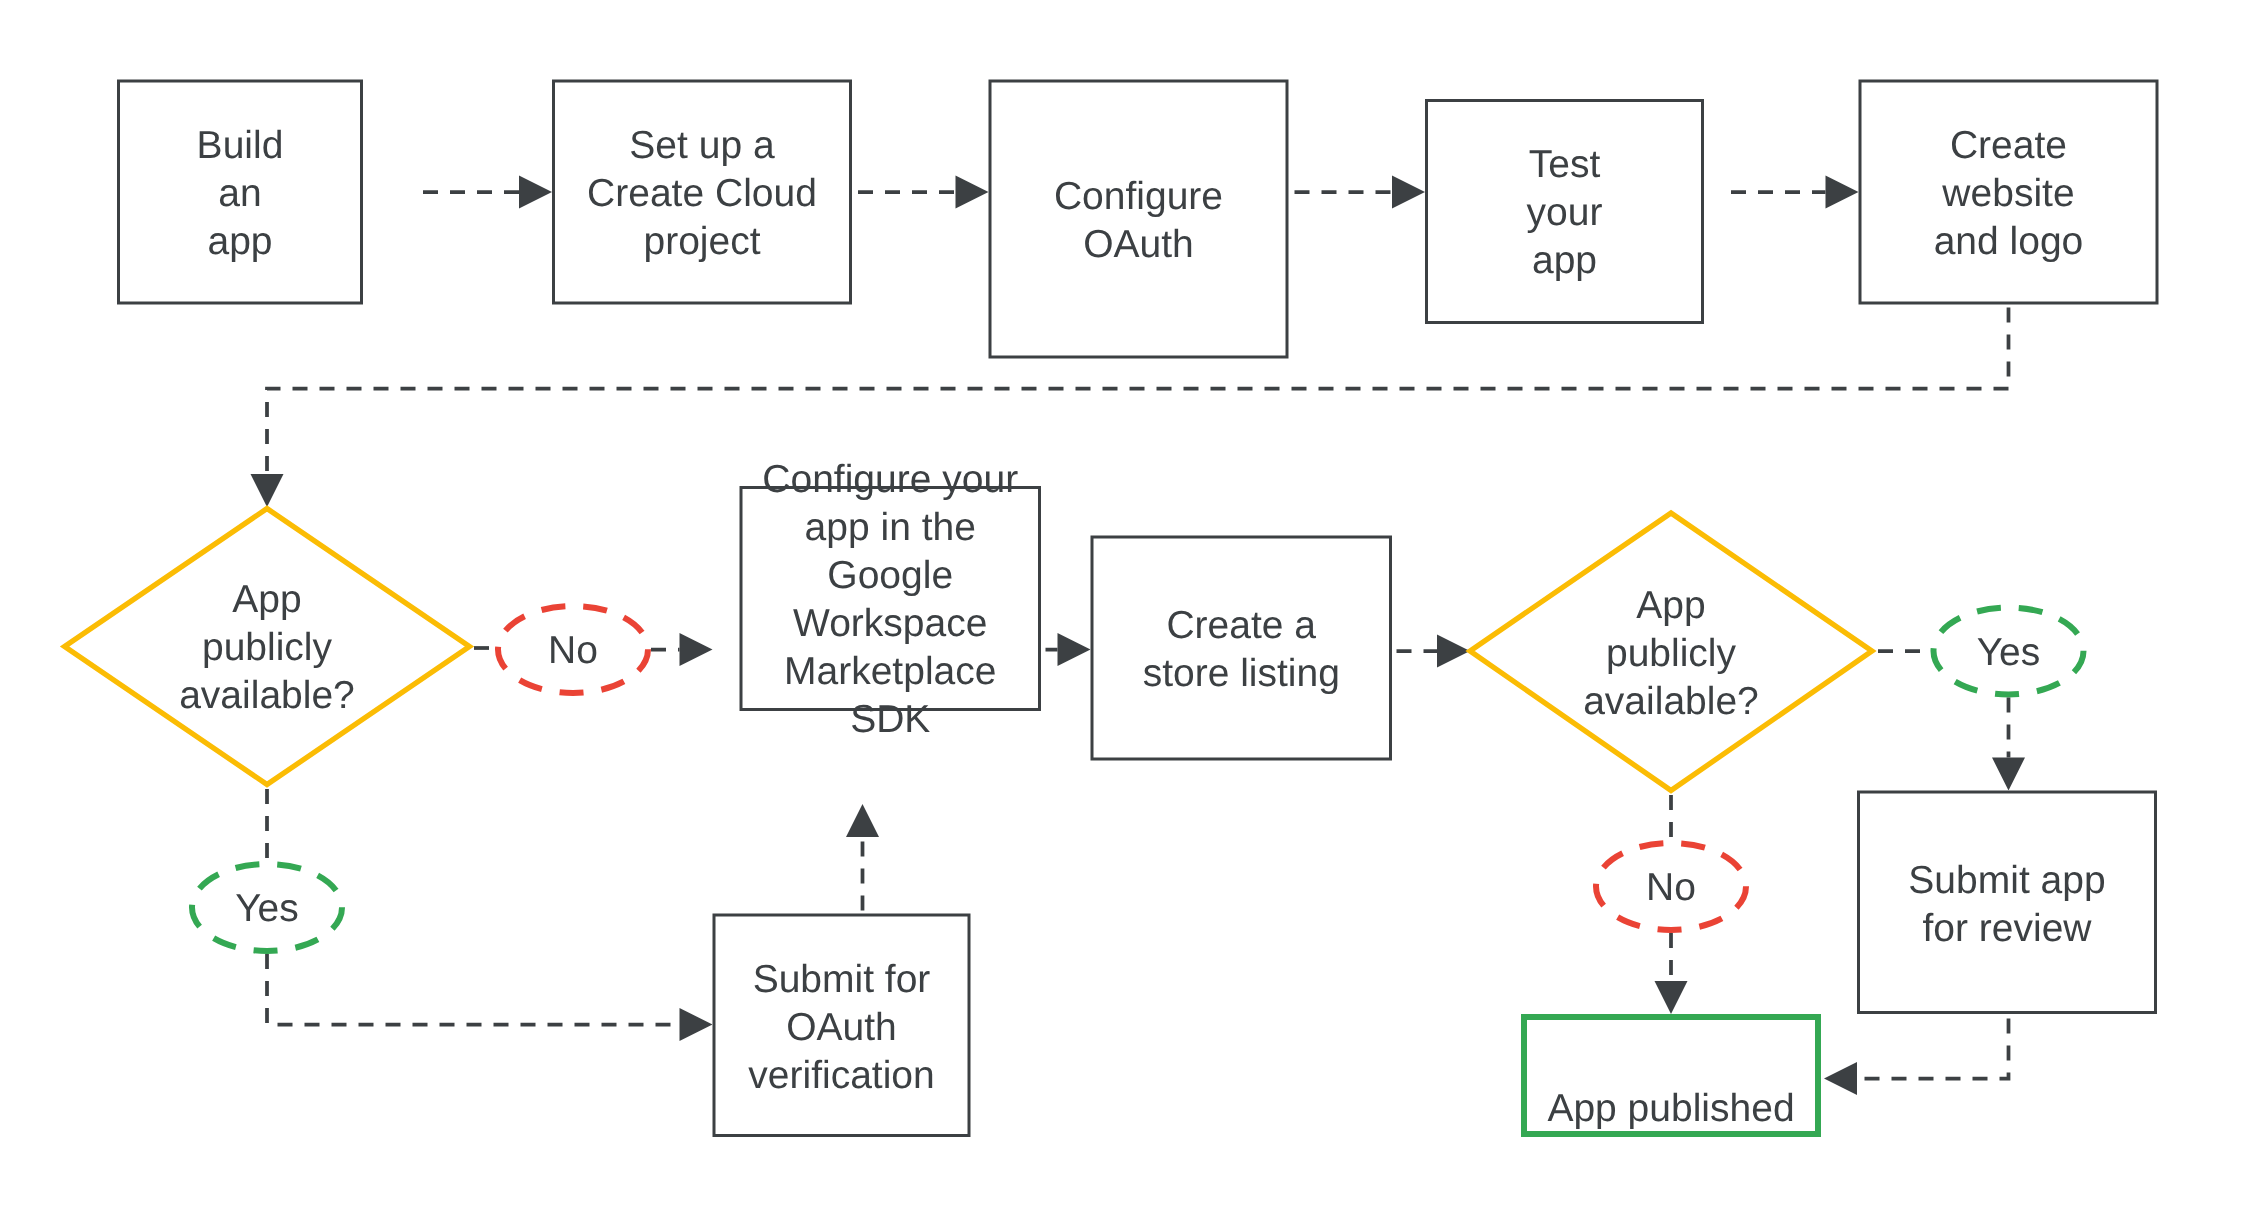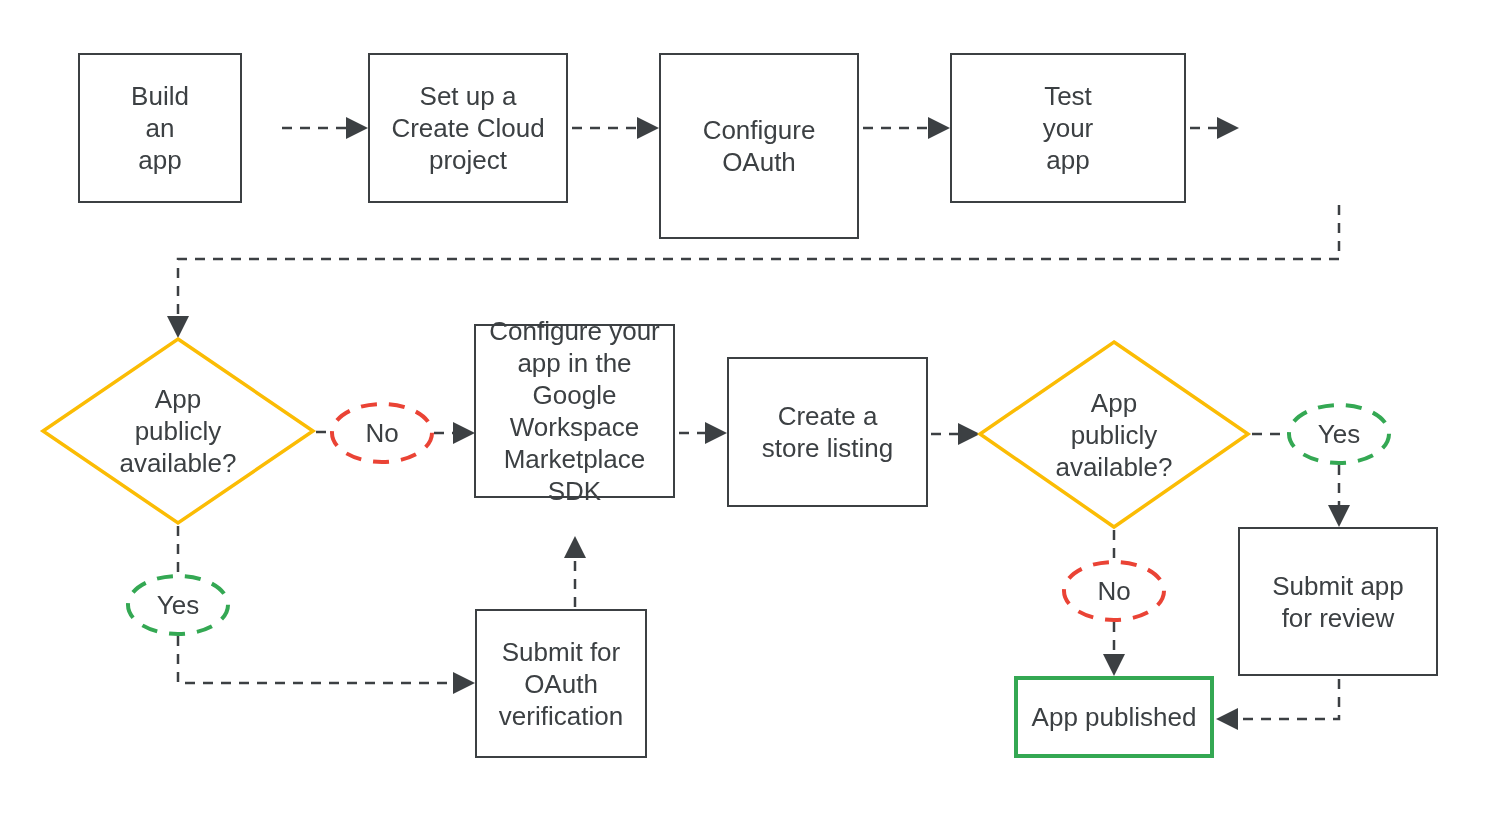--- a/index.html
+++ b/index.html
@@ -18,21 +18,21 @@
     overflow:hidden;
   }
   .edges{position:absolute;left:0;top:0;width:1494px;height:814px;}
   .node{
     position:absolute;
     display:flex;align-items:center;justify-content:center;
     text-align:center;
     background:#ffffff;
     border:2.5px solid var(--ink);
   }
-  .node.published{border:4px solid var(--green);}
+  .node.published{border:4px solid var(--green);align-items:flex-end;}
   .shape-label{
     position:absolute;
     display:flex;align-items:center;justify-content:center;
     text-align:center;
     background:transparent;
     pointer-events:none;
   }
   .label{
     white-space:pre-line;
     font-size:26px;
@@ -146,28 +146,33 @@
     <span class="label">Set up a
 Create Cloud
 project</span>
   </div>
 
   <div class="node" style="left:659px;top:53px;width:200px;height:186px">
     <span class="label">Configure
 OAuth</span>
   </div>
 
-  <div class="node" style="left:950px;top:53px;width:236px;height:150px">
+  <div class="node" style="left:950px;top:66px;width:186px;height:150px">
     <span class="label">Test
 your
 app</span>
   </div>
 
-
-  <div class="node" style="left:474px;top:324px;width:201px;height:174px">
+  <div class="node" style="left:1239px;top:53px;width:200px;height:150px">
+    <span class="label">Create
+website
+and logo</span>
+  </div>
+
+  <div class="node" style="left:493px;top:324px;width:201px;height:150px">
     <span class="label">Configure your
 app in the
 Google
 Workspace
 Marketplace
 SDK</span>
   </div>
 
   <div class="node" style="left:727px;top:357px;width:201px;height:150px">
     <span class="label">Create a

